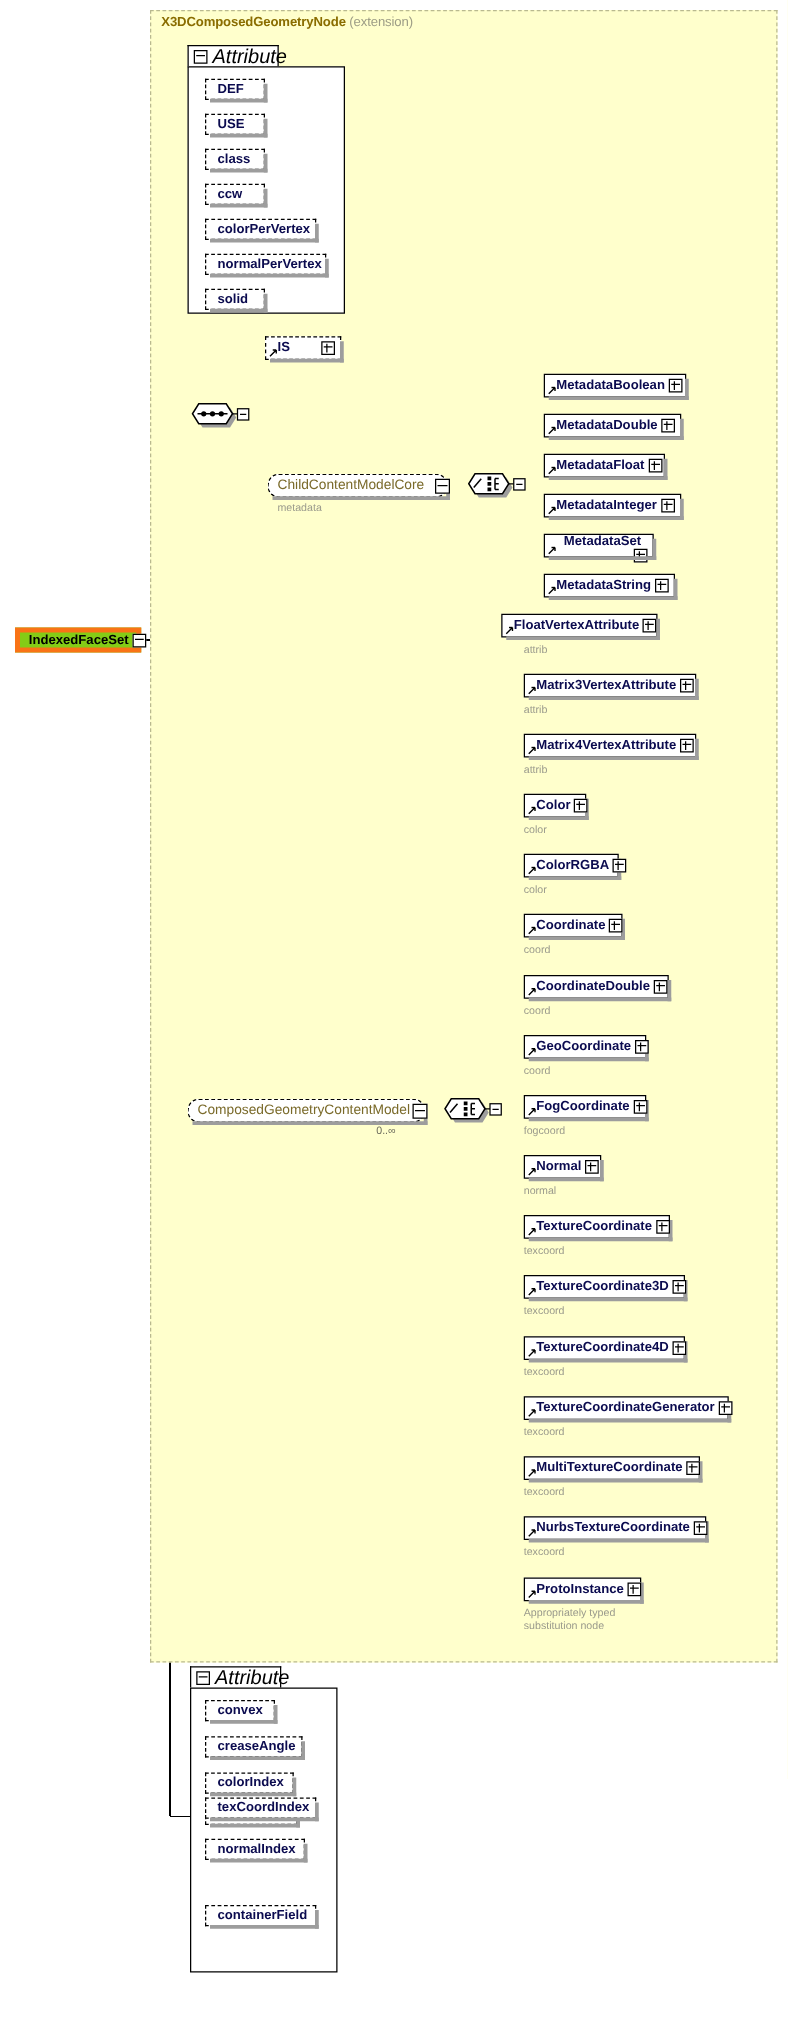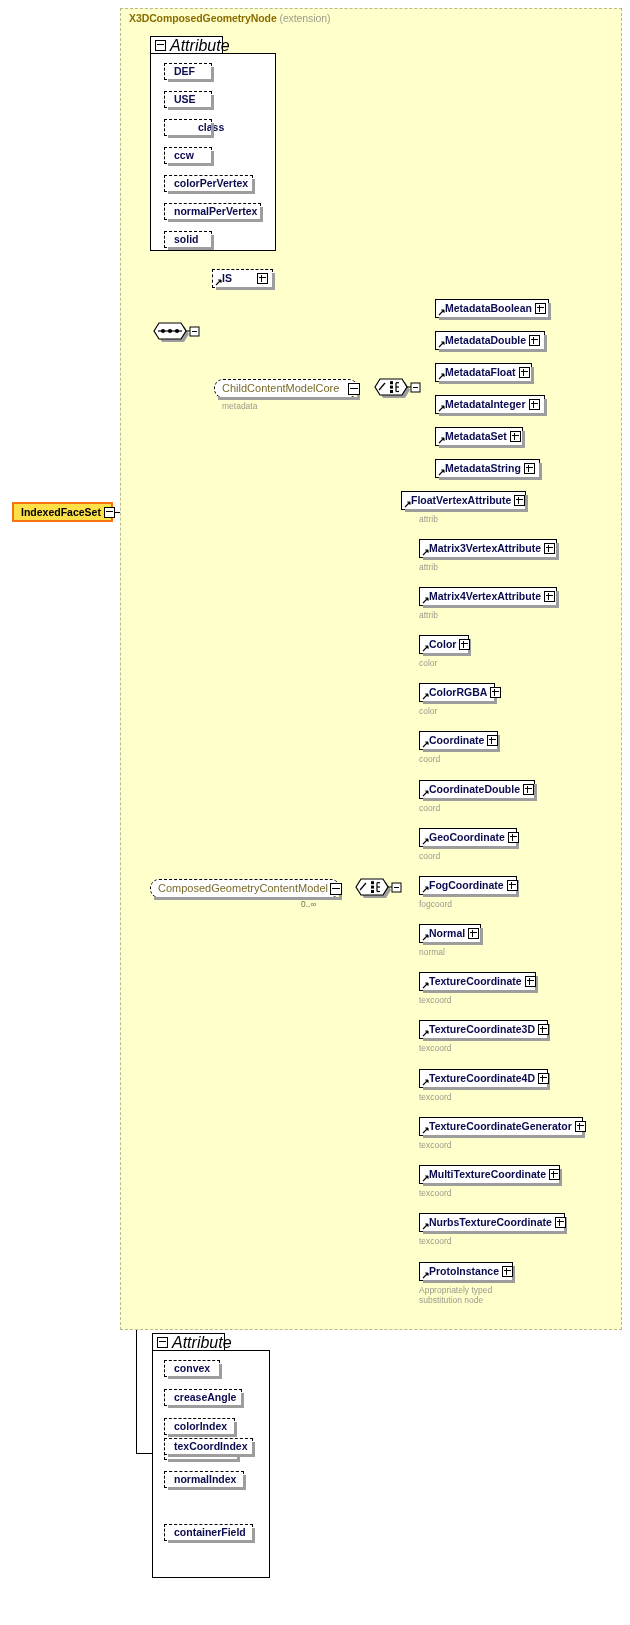--- a/index.html
+++ b/index.html
@@ -74,21 +74,21 @@
 
   
   .node.group{
     border:1px dashed #000;border-radius:9px;
     font-weight:normal;color:#6b5a1e;font-size:11px;
   }
   .node.group .lbl{padding-left:7px;padding-right:4px;color:#7a6a2a;}
 
   
   .rootnode{
-    position:absolute;box-sizing:border-box;background:#fde047;border:2px solid #f97316;
+    position:absolute;box-sizing:border-box;background:#84cc16;border:4px solid #f97316;
     display:flex;align-items:center;font-size:10.5px;font-weight:bold;color:#000;
   }
   .rootnode .lbl{padding-left:7px;padding-right:3px;}
 
   
   .sublabel{
     position:absolute;font-size:8.5px;color:#9a9a8c;white-space:pre;line-height:10px;
   }
   .card{
     position:absolute;font-size:8.5px;color:#6b6b5c;white-space:nowrap;
@@ -177,21 +177,21 @@
     <span>Attribute</span>
   </div>
   <div class="attr-box" style="left:150px;top:53px;width:126px;height:198px;"></div>
 
   <div class="node dashed shadowed" style="left:164px;top:63px;width:48px;height:17px;">
     <span class="lbl">DEF</span>
   </div>
   <div class="node dashed shadowed" style="left:164px;top:91px;width:48px;height:17px;">
     <span class="lbl">USE</span>
   </div>
-  <div class="node dashed shadowed" style="left:164px;top:119px;width:48px;height:17px;padding-left:24px;">
+  <div class="node dashed shadowed" style="left:164px;top:119px;width:48px;height:17px;">
     <span class="lbl">class</span>
   </div>
   <div class="node dashed shadowed" style="left:164px;top:147px;width:48px;height:17px;">
     <span class="lbl">ccw</span>
   </div>
   <div class="node dashed shadowed" style="left:164px;top:175px;width:89px;height:17px;">
     <span class="lbl">colorPerVertex</span>
   </div>
   <div class="node dashed shadowed" style="left:164px;top:203px;width:97px;height:17px;">
     <span class="lbl">normalPerVertex</span>
@@ -269,21 +269,21 @@
     <span class="lbl">MetadataFloat</span>
     <span class="exp plus" style="margin-left:auto;"></span>
   </div>
   <div class="node shadowed" style="left:435px;top:395px;width:110px;height:19px;">
     <svg class="ref-arrow" viewBox="0 0 7 7">
         <path d="M1,6 L6,1 M6,1 L3.2,1 M6,1 L6,3.8" stroke="#000" stroke-width="1.1" fill="none"></path>
       </svg>
     <span class="lbl">MetadataInteger</span>
     <span class="exp plus" style="margin-left:auto;"></span>
   </div>
-  <div class="node shadowed" style="left:435px;top:427px;width:88px;height:19px;">
+  <div class="node shadowed" style="left:435px;top:427px;width:88px;height:19px;flex-direction:column;">
     <svg class="ref-arrow" viewBox="0 0 7 7">
         <path d="M1,6 L6,1 M6,1 L3.2,1 M6,1 L6,3.8" stroke="#000" stroke-width="1.1" fill="none"></path>
       </svg>
     <span class="lbl">MetadataSet</span>
     <span class="exp plus" style="margin-left:auto;"></span>
   </div>
   <div class="node shadowed" style="left:435px;top:459px;width:105px;height:19px;">
     <svg class="ref-arrow" viewBox="0 0 7 7">
         <path d="M1,6 L6,1 M6,1 L3.2,1 M6,1 L6,3.8" stroke="#000" stroke-width="1.1" fill="none"></path>
       </svg>

